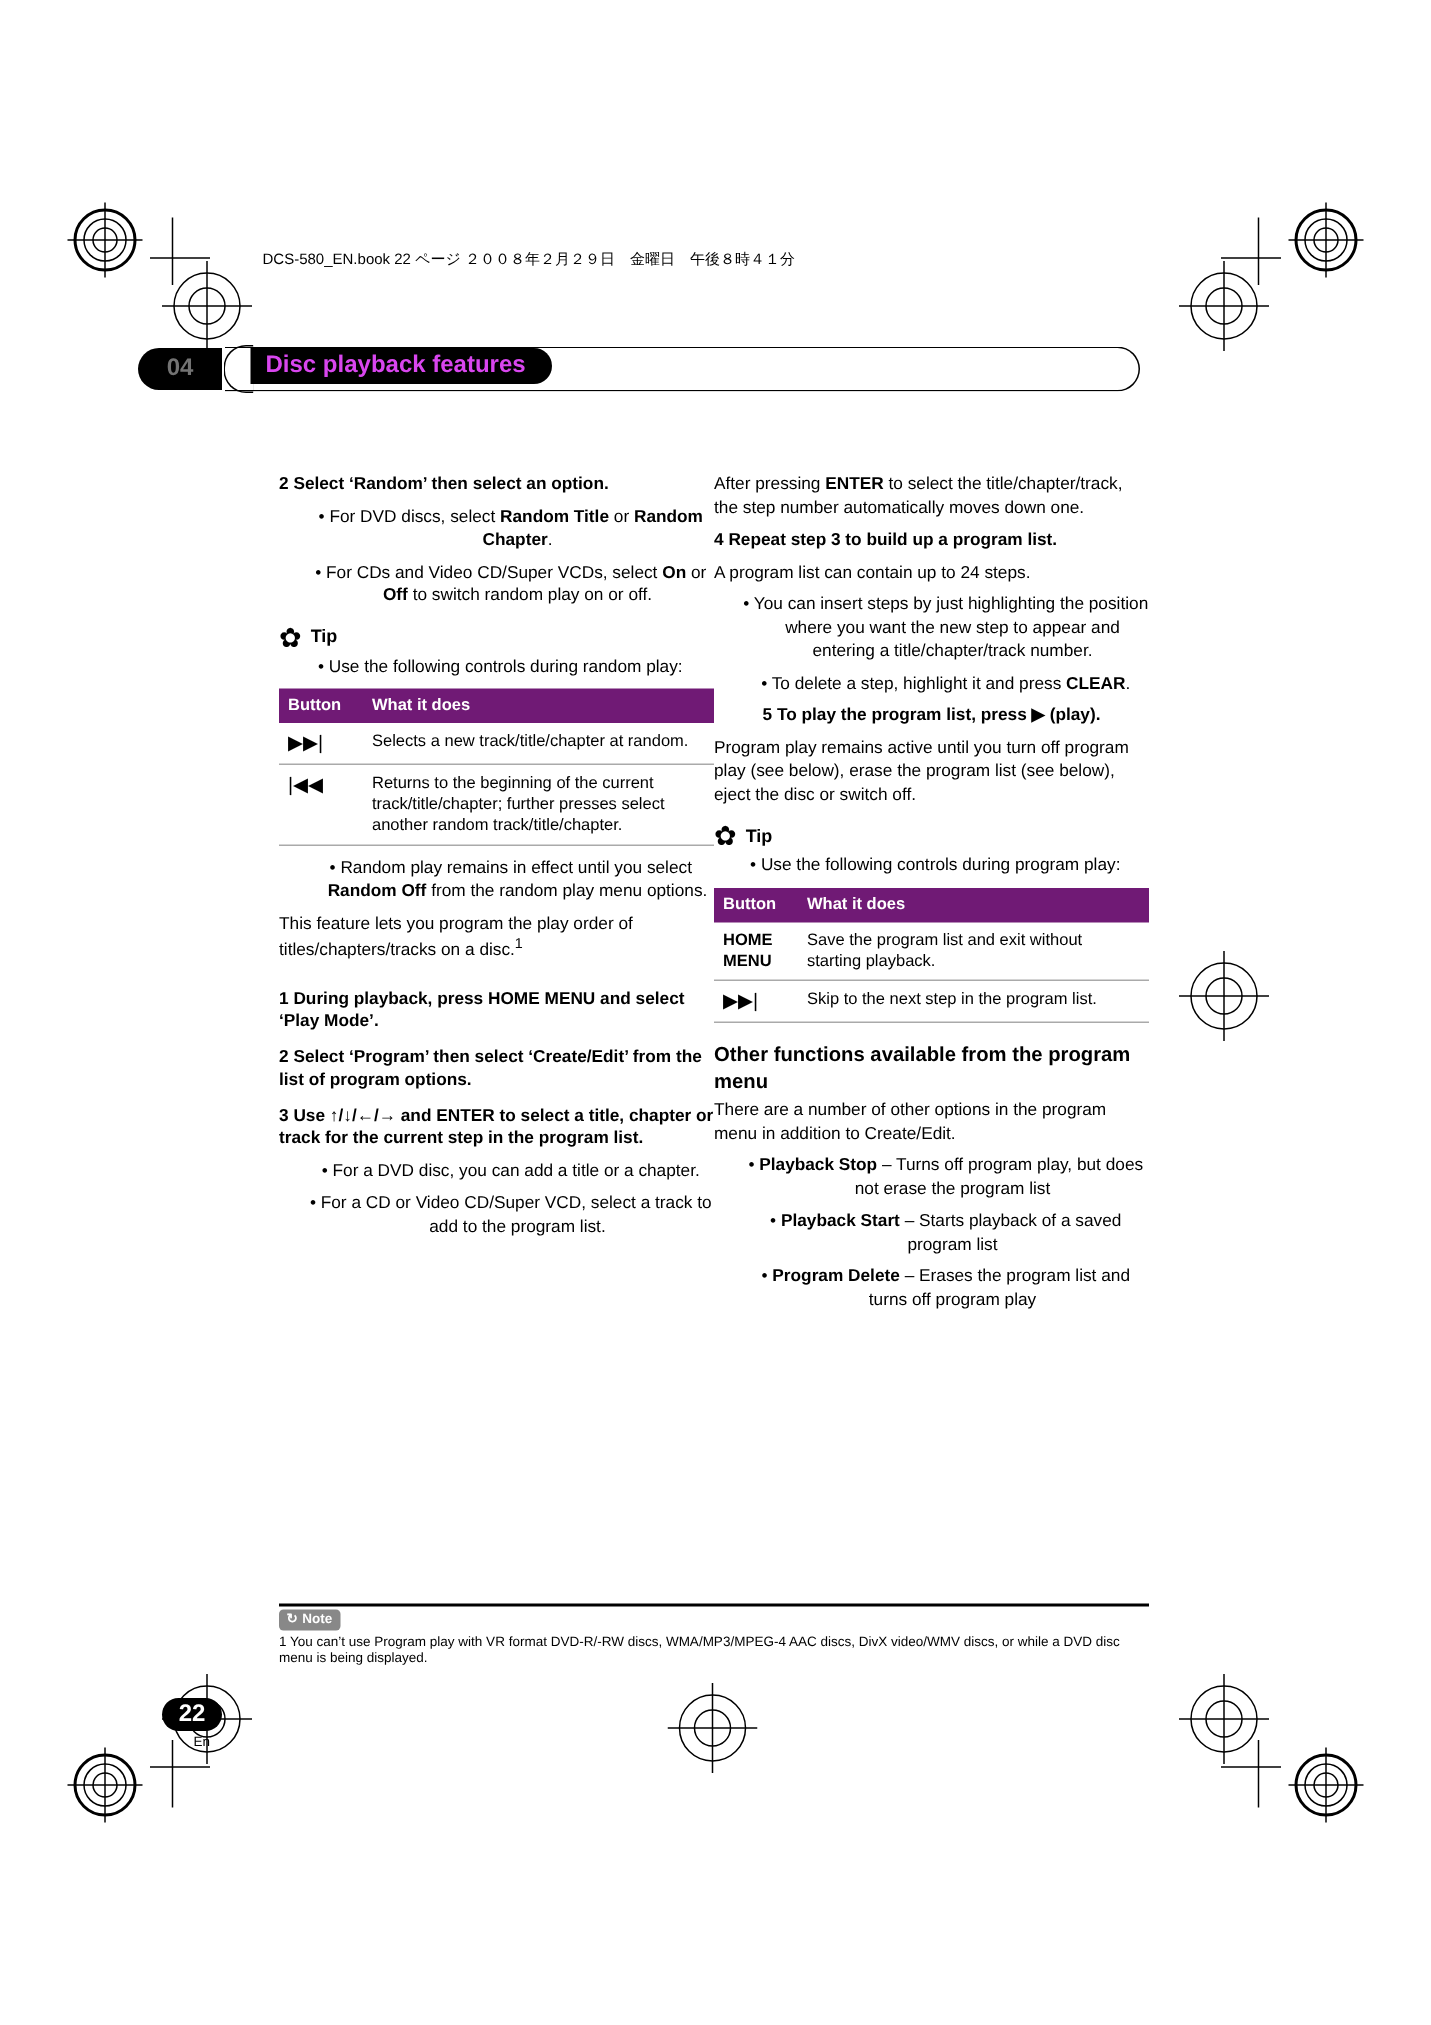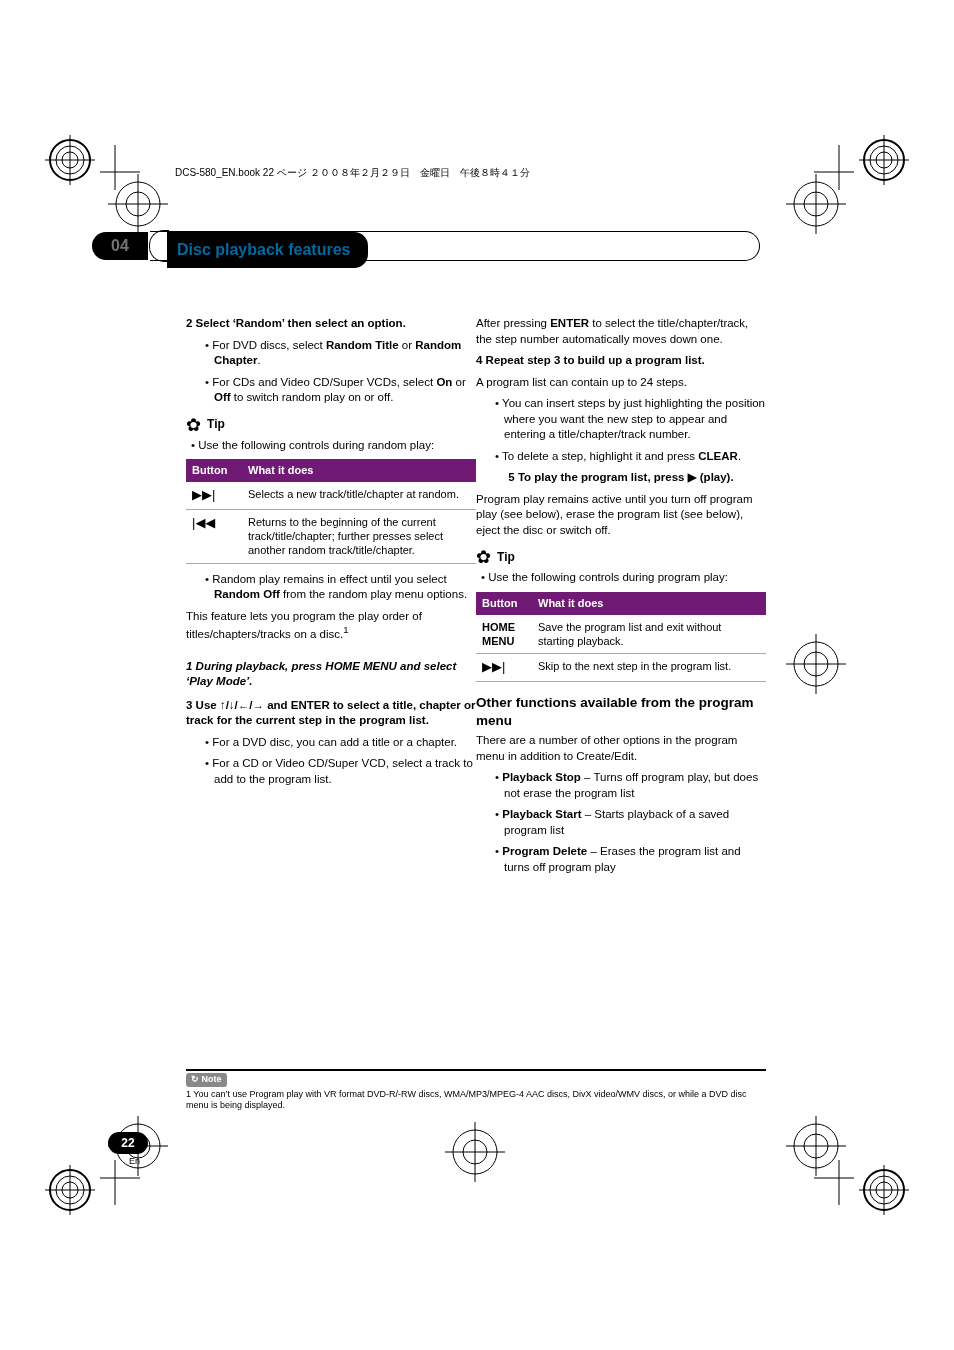--- a/index.html
+++ b/index.html
@@ -4,44 +4,44 @@
 <style>
   * { box-sizing: border-box; margin: 0; padding: 0; }
   html, body { width: 954px; height: 1350px; background: #fff; font-family: Arial, Helvetica, sans-serif; color: #000; }
   .page { position: relative; width: 954px; height: 1350px; }
   .crop-svg { position: absolute; }
   .header-line { position: absolute; left: 175px; top: 166px; font-size: 10px; white-space: nowrap; font-family: "MS PGothic","Hiragino Sans",sans-serif; }
 
   .chapter-bar { position: absolute; left: 92px; top: 232px; width: 668px; height: 28px; }
   .chapter-bar .cap { position: absolute; left: 0; top: 0; width: 56px; height: 28px; background: #000; border-radius: 14px 0 0 14px; color:#737373; font-weight:bold; font-size:16px; display:flex; align-items:center; justify-content:center; }
   .chapter-bar .lparen { position:absolute; left:57px; top:-2px; width:20px; height:32px; border:1px solid #000; border-right:none; border-radius:15px 0 0 15px; }
-  .chapter-bar .title-pill { position:absolute; left:75px; top:0; height:36px; background:#000; color:#0369a1; font-weight:bold; font-size:16px; padding:0 18px 0 10px; display:flex; align-items:center; border-radius:0 14px 14px 0; }
+  .chapter-bar .title-pill { position:absolute; left:75px; top:0; height:24px; background:#000; color:#d946ef; font-weight:bold; font-size:16px; padding:0 18px 0 10px; display:flex; align-items:center; border-radius:0 14px 14px 0; }
   .chapter-bar .outline { position:absolute; left:58px; top:-1px; right:0; height:30px; border:1px solid #000; border-left:none; border-radius:0 15px 15px 0; }
 
   .content { position:absolute; left:186px; top:316px; width:580px; font-size:11.5px; line-height:1.35; }
   .cols { display:flex; }
   .col { flex:1 1 50%; }
   .step-b { font-weight:bold; }
   p { margin-bottom:6px; }
-  .bullet { padding-left:14px; text-indent:-9px; margin-bottom:6px; }
+  .bullet { padding-left:14px; text-indent:-9px; margin-bottom:6px;text-align:center; }
   .bullet::before { content:"• "; }
   .tip-row { display:flex; align-items:center; gap:6px; margin:10px 0 4px; }
   .tip-row .gear { font-size:18px; line-height:1; }
   .tip-row .lbl { font-weight:bold; font-size:12px; }
   table.btn-tbl { width:100%; border-collapse:collapse; margin:4px 0 8px; font-size:11px; }
   table.btn-tbl th { background:#701a75; color:#fff; text-align:left; padding:4px 6px; font-weight:bold; }
   table.btn-tbl td { padding:5px 6px; border-bottom:1px solid #aaa; vertical-align:top; line-height:1.3; }
   table.btn-tbl td.ic { width:56px; font-size:13px; }
   .h2 { font-size:18px; font-weight:bold; margin:14px 0 2px; border-top:1px solid #000; padding-top:2px; }
   .h3 { font-size:13.5px; font-weight:bold; margin:12px 0 4px; line-height:1.3; }
 
   .note-sec { position:absolute; left:186px; bottom:238px; width:580px; border-top:2px solid #000; padding-top:2px; font-size:9px; line-height:1.3; }
   .note-pill { display:inline-flex; align-items:center; gap:3px; background:#888; color:#fff; border-radius:3px; padding:1px 5px; font-weight:bold; margin-bottom:2px; font-size:9px; }
 
-  .page-num { position:absolute; left:108px; bottom:196px; width:40px; height:22px; background:#000; color:#fff; border-radius:11px; display:flex; align-items:center; justify-content:center; font-weight:bold; font-size:12px; }
+  .page-num { position:absolute; left:108px; bottom:196px; width:40px; height:22px; background:#000; color:#fff; border-radius:11px; display:flex; align-items:center; justify-content:center; font-weight:bold; font-size:16px; }
   .page-lang { position:absolute; left:118px; bottom:184px; font-size:9px;padding-left:11px; }
 </style>
 </head>
 <body>
 
 <div class="page">
 
   <svg class="crop-svg" style="left:20px; top:130px;" width="120" height="60">
     <circle cx="50" cy="30" r="20" fill="none" stroke="#000" stroke-width="2"></circle>
     <circle cx="50" cy="30" r="14" fill="none" stroke="#000" stroke-width="1"></circle>
@@ -152,21 +152,22 @@
                 <td class="ic">|◀◀</td>
                 <td>Returns to the beginning of the current track/title/chapter; further presses select another random track/title/chapter.</td>
               </tr>
         </tbody>
           </table>
 
         <p class="bullet" style="margin-left:14px;"><span>Random play remains in effect until you select </span><b>Random Off</b><span> from the random play menu options.</span></p>
 
         <p><span>This feature lets you program the play order of titles/chapters/tracks on a disc.</span><sup>1</sup></p>
 
-        <p class="step-b" style="margin-top:16px;font-style:italic;">1   During playback, press HOME MENU and select ‘Play Mode’.</p>
+        <p class="step-b" style="margin-top:16px;">1   During playback, press HOME MENU and select ‘Play Mode’.</p>
+        <p class="step-b" style="margin-top:8px;">2   Select ‘Program’ then select ‘Create/Edit’ from the list of program options.</p>
         <p class="step-b" style="margin-top:8px;"><span>3   Use </span><span>↑/↓/←/→</span><span> and ENTER to select a title, chapter or track for the current step in the program list.</span></p>
         <p class="bullet" style="margin-left:14px;">For a DVD disc, you can add a title or a chapter.</p>
         <p class="bullet" style="margin-left:14px;">For a CD or Video CD/Super VCD, select a track to add to the program list.</p>
       </div>
 
       <div class="col">
         <p><span>After pressing </span><b>ENTER</b><span> to select the title/chapter/track, the step number automatically moves down one.</span></p>
 
         <p class="step-b" style="margin-top:6px;">4   Repeat step 3 to build up a program list.</p>
         <p>A program list can contain up to 24 steps.</p>

